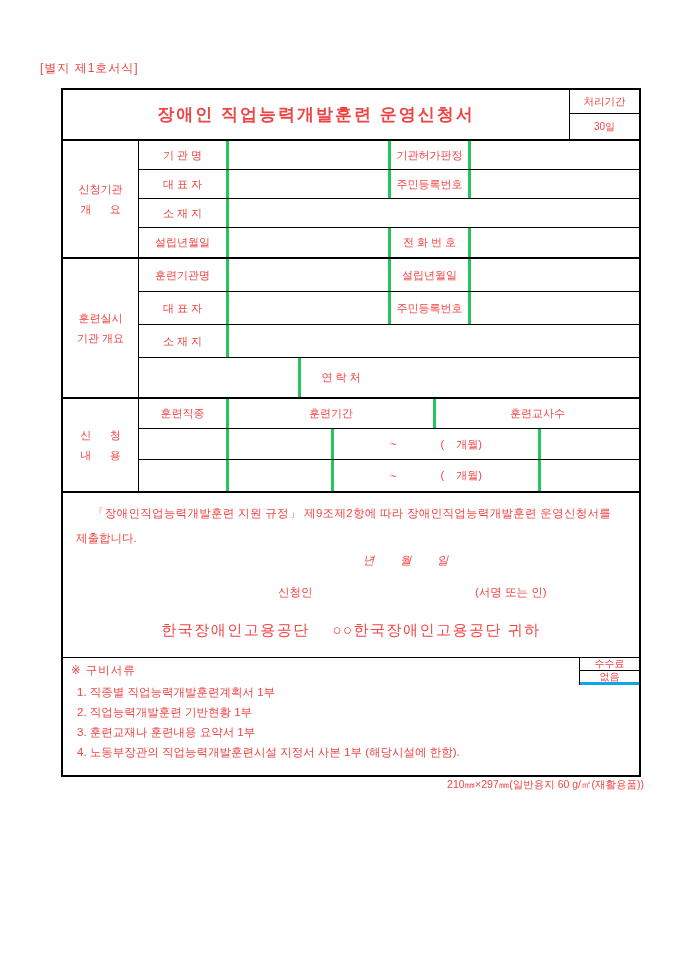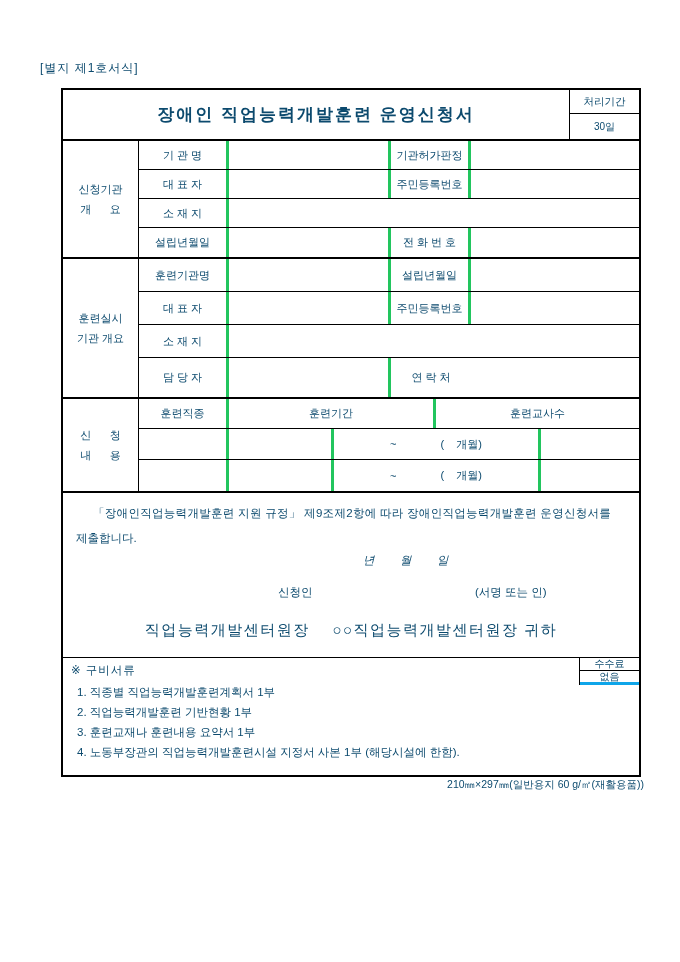--- a/index.html
+++ b/index.html
@@ -1,21 +1,21 @@
 <!DOCTYPE html>
 <html><head>
 <meta charset="utf-8">
 <style>
   * { box-sizing: border-box; margin: 0; padding: 0; }
   html,body { background:#e8e8e8; }
   .page {
     position: relative; width: 680px; height: 962px;
     background: #ffffff; margin: 0 auto;
     font-family: "Liberation Sans", "DejaVu Sans", sans-serif;
-    color: #0c4a6e; overflow: hidden;
+    color: #ef4444; overflow: hidden;
   }
   .pre { white-space: pre; }
   .doc-label { position:absolute; left:40px; top:60px; font-size:12px; letter-spacing:1px; }
 
   .form-table {
     position:absolute; left:61px; top:88px; width:580px;
     border:2px solid #000; background:#fff;
   }
   .row { display:flex; align-items:stretch; }
   .cell { border-right:3px solid #22c55e; display:flex; align-items:center; }
@@ -128,21 +128,20 @@
           <div class="cell lbl w90">대 표 자</div>
           <div class="cell w162"></div>
           <div class="cell lbl w80">주민등록번호</div>
           <div class="cell flex1 last"></div>
         </div>
         <div class="row h33 bb">
           <div class="cell lbl w90">소 재 지</div>
           <div class="cell flex1 last"></div>
         </div>
         <div class="row h39">
-          <div class="cell lbl w90">담 당 자</div>
           <div class="cell w162"></div>
           <div class="cell lbl w80">연 락 처</div>
         </div>
       </div>
     </div>
 
     <div class="sec thick">
       <div class="sec-hdr">
         <span class="pre">신      청</span>
         <span class="pre">내      용</span>
@@ -173,21 +172,21 @@
         </div>
       </div>
     </div>
 
     <div class="decl-box">
       <div class="decl-l1">「장애인직업능력개발훈련 지원 규정」  제9조제2항에 따라 장애인직업능력개발훈련 운영신청서를</div>
       <div class="decl-l2">제출합니다.</div>
       <div class="decl-date pre">년        월        일</div>
       <div class="decl-applicant">신청인</div>
       <div class="decl-sign">(서명 또는 인)</div>
-      <div class="decl-recipient pre">직업능력개발센터원장    ○○직업능력개발센터원장 귀하</div>
+      <div class="decl-recipient pre">한국장애인고용공단    ○○한국장애인고용공단 귀하</div>
     </div>
 
     <div class="attach-box">
       <div class="attach-title">※ 구비서류</div>
       <div class="attach-items">
         <div>1. 직종별 직업능력개발훈련계획서 1부</div>
         <div>2. 직업능력개발훈련 기반현황 1부</div>
         <div>3. 훈련교재나 훈련내용 요약서 1부</div>
         <div>4. 노동부장관의 직업능력개발훈련시설 지정서 사본 1부 (해당시설에 한함).</div>
       </div>

